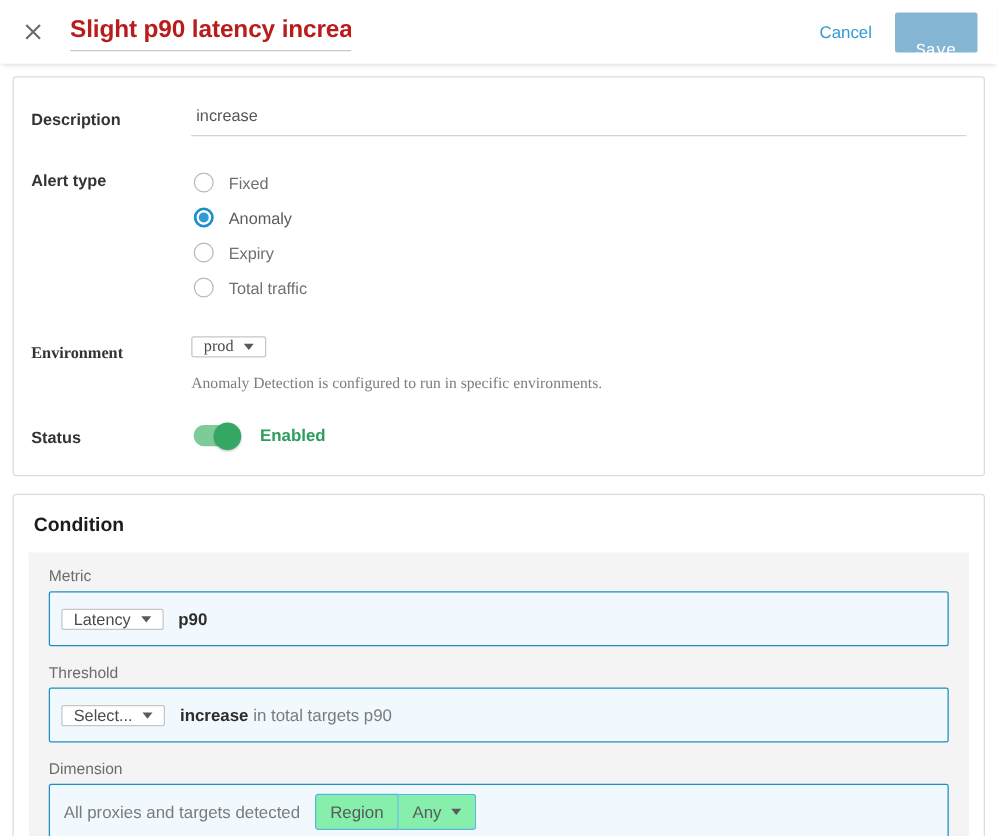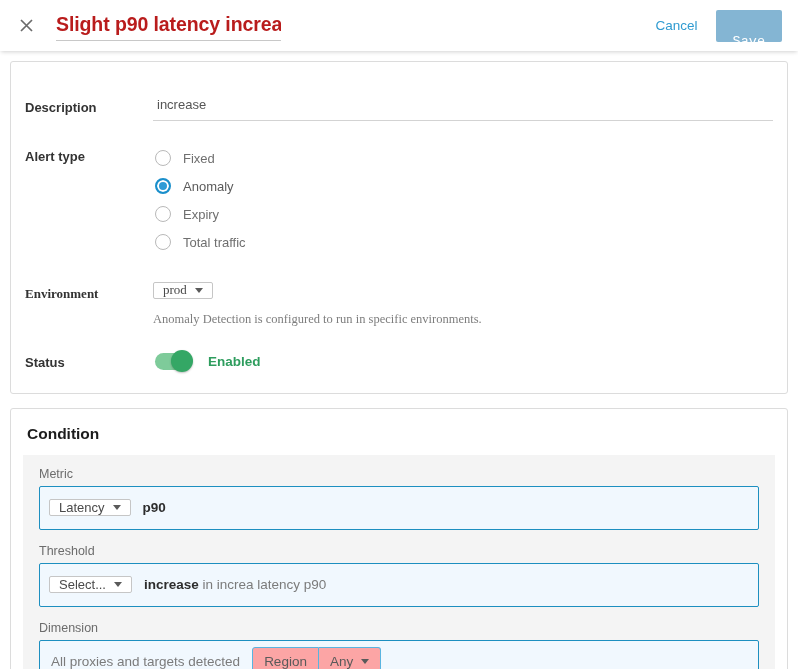--- a/index.html
+++ b/index.html
@@ -74,21 +74,21 @@
     background: #ffffff;
   }
   .card {
     border: 1px solid #dcdcdc;
     border-radius: 3px;
     background: #ffffff;
   }
   .card + .card { margin-top: 14px; }
 
   
-  .form-card { padding: 32px 14px 22px 14px; }
+  .form-card { padding: 20px 14px 22px 14px; }
   .row {
     display: flex;
     align-items: flex-start;
     margin-bottom: 6px;
   }
   .row-label {
     flex: 0 0 auto;
     width: 128px;
     font-size: 13px;
     font-weight: bold;
@@ -237,21 +237,21 @@
     color: #7b7b7b;
     margin-right: 12px;
     margin-left: 2px;
   }
   .blue-btn-group { display: flex; align-items: stretch; }
   .blue-btn {
     display: inline-flex;
     align-items: center;
     height: 29px;
     border: 1px solid #59b4e0;
-    background: #fca5a5;
+    background: #86efac;
     padding: 0 11px;
     font-size: 13.5px;
     color: #5a5a5a;
     cursor: pointer;
     user-select: none;
     white-space: nowrap;
   }
   .blue-btn:first-child { border-radius: 3px 0 0 3px; }
   .blue-btn:last-child { border-radius: 0 3px 3px 0; border-left: none; }
 </style>
@@ -352,21 +352,21 @@
       </div>
 
       <div class="field-label spaced">Threshold</div>
       <div class="blue-box">
         <div class="select-btn">
           <span>Select...</span>
           <span class="caret"></span>
         </div>
         <span class="inline-text">
           <b>increase</b>
-          <span>in increa latency p90</span>
+          <span>in total targets p90</span>
         </span>
       </div>
 
       <div class="field-label spaced">Dimension</div>
       <div class="blue-box">
         <span class="dim-text">All proxies and targets detected</span>
         <span class="blue-btn-group">
           <span class="blue-btn">
             <span>Region</span>
           </span>

